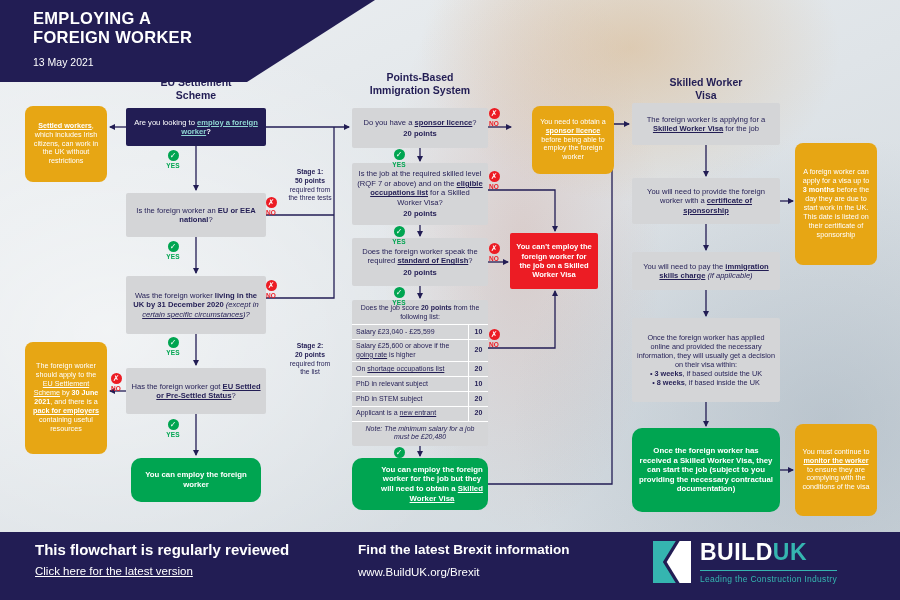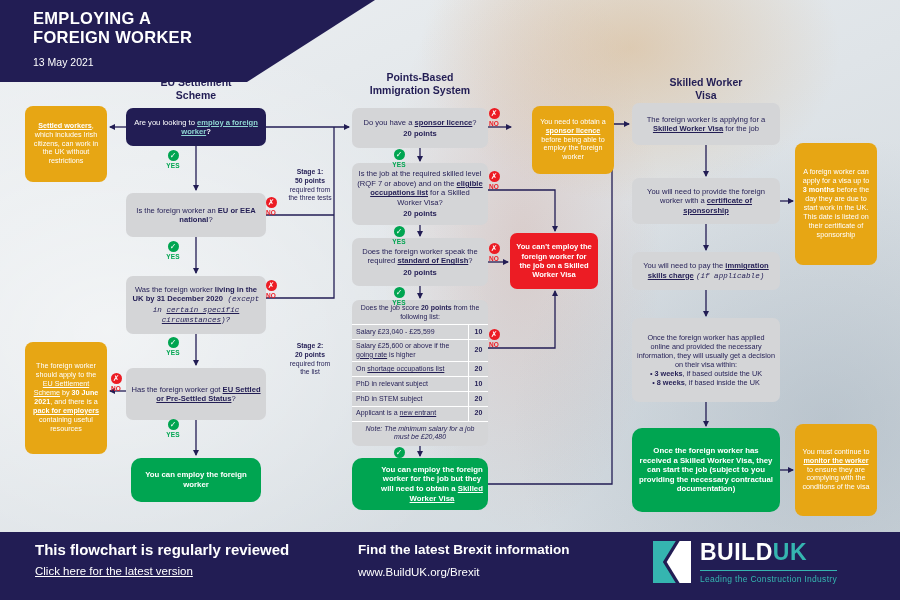--- a/index.html
+++ b/index.html
@@ -17,30 +17,30 @@
 
   .banner{position:absolute;left:0;top:0;width:380px;height:82px;background:#221d54;
     clip-path:polygon(0 0,375px 0,247px 82px,0 82px);z-index:5;}
   .banner-title{position:absolute;left:33px;top:9px;color:#fff;font-weight:bold;font-size:16.5px;line-height:1.18;letter-spacing:.3px;}
   .banner-date{position:absolute;left:33px;top:56px;color:#fff;font-size:10.5px;}
 
   .colhead{position:absolute;text-align:center;font-weight:bold;font-size:10.5px;color:#221d54;line-height:1.2;z-index:2;}
   .stage{position:absolute;text-align:center;font-size:6.8px;color:#221d54;line-height:1.3;z-index:2;}
 
   .fbox{position:absolute;display:flex;flex-direction:column;align-items:center;justify-content:center;
-    text-align:center;font-size:7.6px;line-height:1.24;color:#221d54;padding:3px 5px;z-index:2;border-radius:7px;}
+    text-align:center;font-size:7.6px;line-height:1.24;color:#221d54;padding:3px 5px;z-index:2;border-radius:2px;}
   .gray{background:#d4d5d7;}
   .navyb{background:#221d54;color:#fff;}
   .navyb .link{color:#8fd6d2;}
   .yellowb{background:#e7a614;color:#fff;border-radius:8px;font-size:7.2px;}
   .greenb{background:#00a551;color:#fff;font-weight:bold;border-radius:10px;font-size:7.8px;}
   .redb{background:#ec1c24;color:#fff;font-weight:bold;font-size:7.6px;}
   .u{text-decoration:underline;}
   .b{font-weight:bold;}
-  .i{font-style:italic;font-family:Liberation Mono, monospace;}
+  .i{font-style:italic;}
   .pts{font-weight:bold;margin-top:2px;}
 
   .score{padding:0;font-size:7px;align-items:stretch;}
   .score-head{flex:none;padding:4px 6px 3px;}
   .score-table{flex:1;display:flex;flex-direction:column;}
   .score-row{flex:1;display:flex;align-items:center;border-top:1px solid #fff;}
   .score-label{flex:1;text-align:left;padding:2px 4px;}
   .score-pts{align-self:stretch;width:20px;border-left:1px solid #fff;display:flex;align-items:center;justify-content:center;font-weight:bold;flex:none;}
   .score-note{flex:none;border-top:1px solid #fff;padding:3px 6px 4px;font-style:italic;}
 
@@ -146,21 +146,21 @@
   </div>
 
   <div class="fbox gray" style="left:126px;top:193px;width:140px;height:44px;align-items:flex-end;">
     <div><span>Is the foreign worker an </span><span class="b">EU or EEA national</span><span>?</span></div>
   </div>
 
   <div class="fbox gray" style="left:126px;top:276px;width:140px;height:58px;">
     <div><span>Was the foreign worker </span><span class="b">living in the UK by 31 December 2020</span><span class="i"> (except in </span><span class="i u">certain specific circumstances</span><span class="i">)?</span></div>
   </div>
 
-  <div class="fbox gray" style="left:126px;top:368px;width:140px;height:52px;">
+  <div class="fbox gray" style="left:126px;top:368px;width:140px;height:46px;">
     <div><span>Has the foreign worker got </span><span class="b u">EU Settled or Pre-Settled Status</span><span>?</span></div>
   </div>
 
   <div class="fbox yellowb" style="left:25px;top:342px;width:82px;height:112px;">
     <div><span>The foreign worker should apply to the </span><span class="u">EU Settlement Scheme</span><span> by </span><span class="b">30 June 2021</span><span>, and there is a </span><span class="u b">pack for employers</span><span> containing useful resources</span></div>
   </div>
 
   <div class="fbox greenb" style="left:131px;top:458px;width:130px;height:44px;">You can employ the foreign worker</div>
 
   <div class="fbox gray" style="left:352px;top:108px;width:136px;height:40px;">

